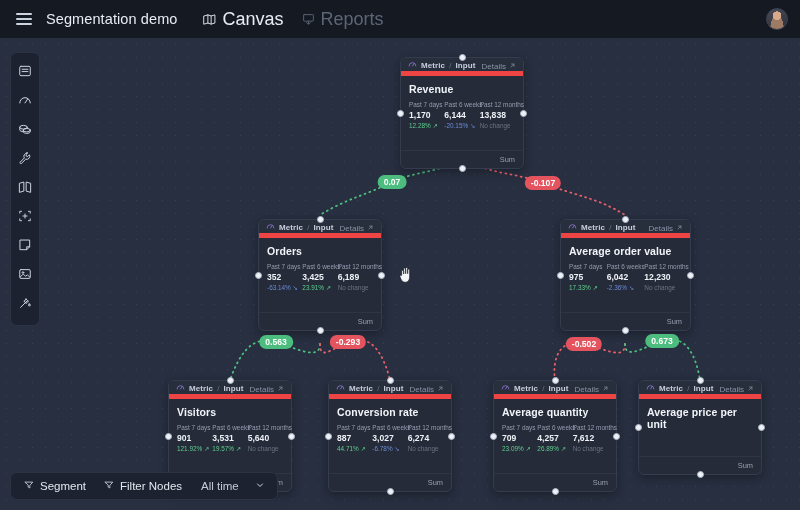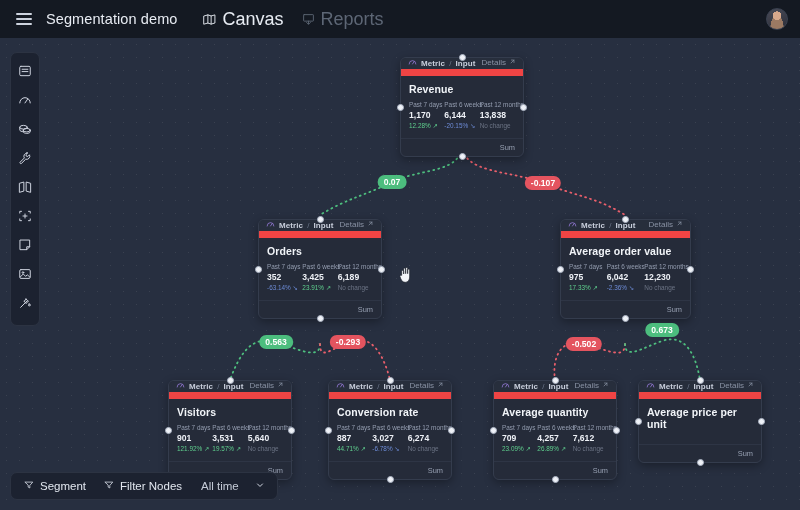--- a/index.html
+++ b/index.html
@@ -92,22 +92,22 @@
   .node {
     position: absolute;
     background: #252b39;
     border: 1px solid #343c4d;
     border-radius: 6px;
     box-shadow: 0 3px 10px rgba(0,0,0,0.32);
     z-index: 20;
     overflow: visible;
   }
   .node-head {
-    display: flex; align-items: flex-start; height: 18px;
-    padding: 0 7px; border-bottom: 7px solid #ef4444;
+    display: flex; align-items: flex-end; height: 18px;
+    padding: 0 7px; border-bottom: 5px solid #ef4444;
     background: #272e3c; border-radius: 5px 5px 0 0;
   }
   .node-kind {
     display: flex; align-items: center; gap: 4px;
     font-size: 8px; color: #c8cedb; font-weight: bold; letter-spacing: .1px;
   }
   .node-kind .k-sep { color: #6d7689; font-weight: normal; }
   .node-details {
     margin-left: auto; display: flex; align-items: center; gap: 3px;
     font-size: 8px; color: #8a93a5; cursor: pointer;
@@ -121,21 +121,21 @@
   .stat { flex: 1 1 0; min-width: 0; }
   .stat-label { font-size: 6.4px; color: #949db0; margin-bottom: 2px; white-space: nowrap; }
   .stat-value { font-size: 8.6px; font-weight: bold; color: #eef1f6; margin-bottom: 2px; }
   .stat-delta { font-size: 6.4px; white-space: nowrap; }
   .stat-delta.up { color: #5fcf8e; }
   .stat-delta.down { color: #6d8bd6; }
   .stat-delta.flat { color: #6b7384; }
   .node-foot {
     display: flex; justify-content: flex-end; align-items: center;
     padding: 0 8px; height: 18px;
-    border-top: 1px solid #2e3545; margin-top: 6px;
+    border-top: 1px solid #2e3545; margin-top: 18px;
   }
   .node-sum { font-size: 7.4px; color: #97a0b2; }
 
   
   .port {
     position: absolute; width: 7px; height: 7px; border-radius: 50%;
     background: #eef1f7; border: 1px solid #aab2c2; z-index: 25;
   }
   .port.t { top: -4px; left: 50%; margin-left: -3.5px; }
   .port.b { bottom: -4px; left: 50%; margin-left: -3.5px; }
@@ -215,21 +215,21 @@
       <path class="edge-path edge-neg" d="M625,306 C625,322 608,312 584,306 C560,300 552,320 555,342"></path>
 
       <path class="edge-path edge-pos" d="M625,306 C625,322 642,310 662,303 C686,295 696,318 700,342"></path>
     </svg>
 
     <div class="elabel pos" style="left:392px; top:144px;">0.07</div>
     <div class="elabel neg" style="left:543px; top:145px;">-0.107</div>
     <div class="elabel pos" style="left:276px; top:304px;">0.563</div>
     <div class="elabel neg" style="left:348px; top:304px;">-0.293</div>
     <div class="elabel neg" style="left:584px; top:306px;">-0.502</div>
-    <div class="elabel pos" style="left:662px; top:292px;text-align:right;">0.673</div>
+    <div class="elabel pos" style="left:662px; top:303px;text-align:right;">0.673</div>
 
     <div class="node" style="left:400px; top:19px; width:124px;">
       <div class="port t"></div>
       <div class="port b"></div>
       <div class="port l"></div>
       <div class="port r"></div>
       <div class="node-head">
         <div class="node-kind">
           <span>
             <svg width="9" height="9" viewBox="0 0 24 24" fill="none" stroke="#9b7ee0" stroke-width="2" stroke-linecap="round">

